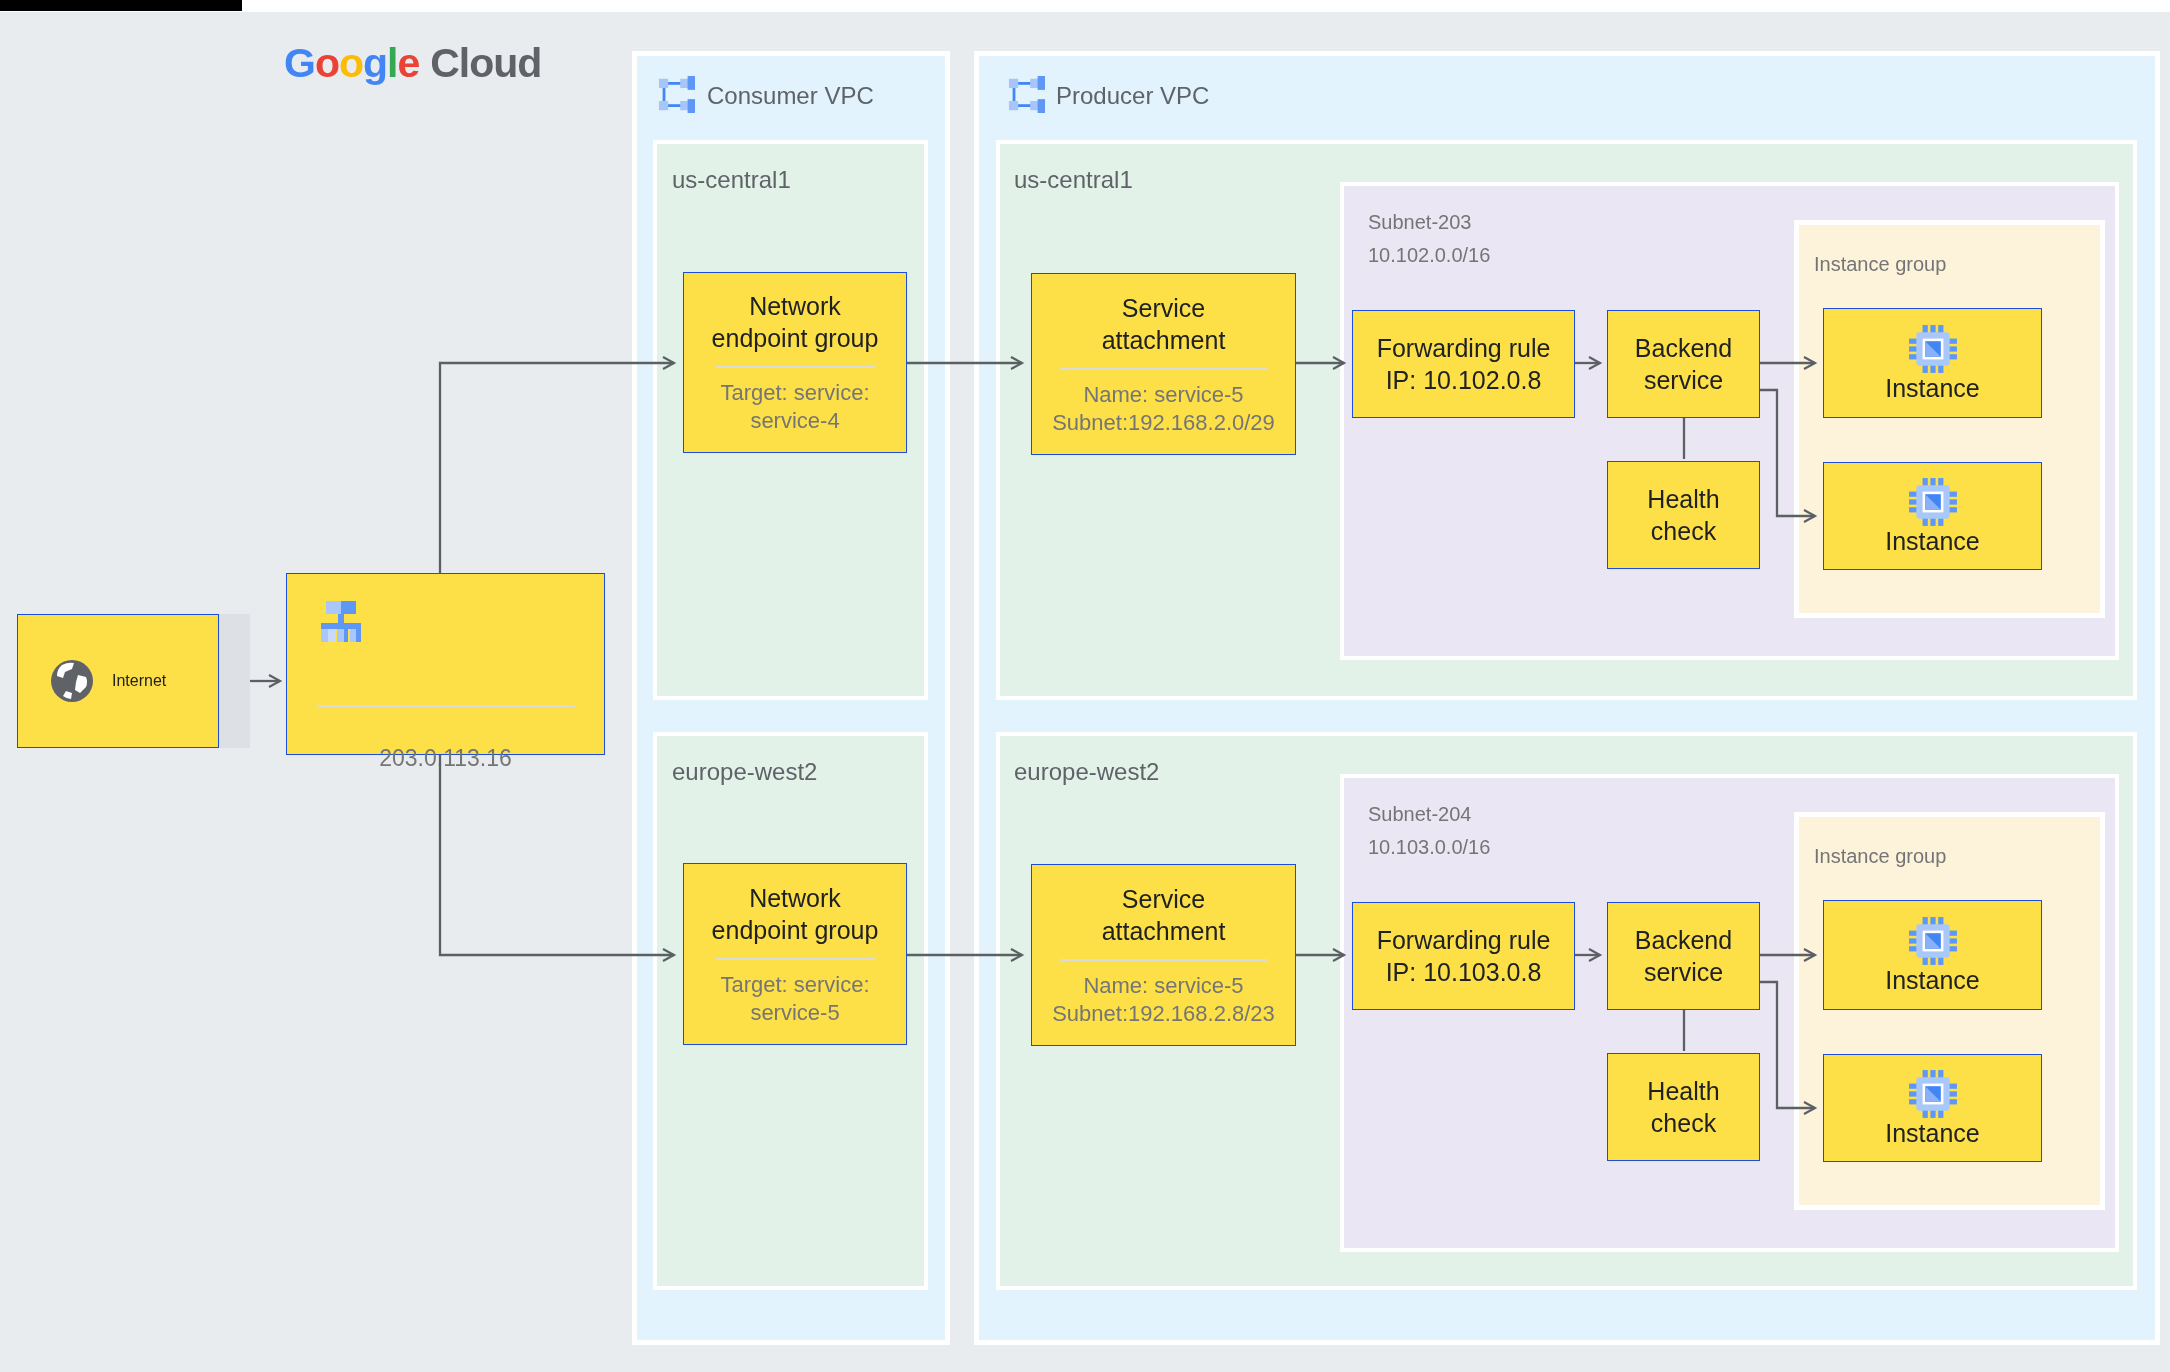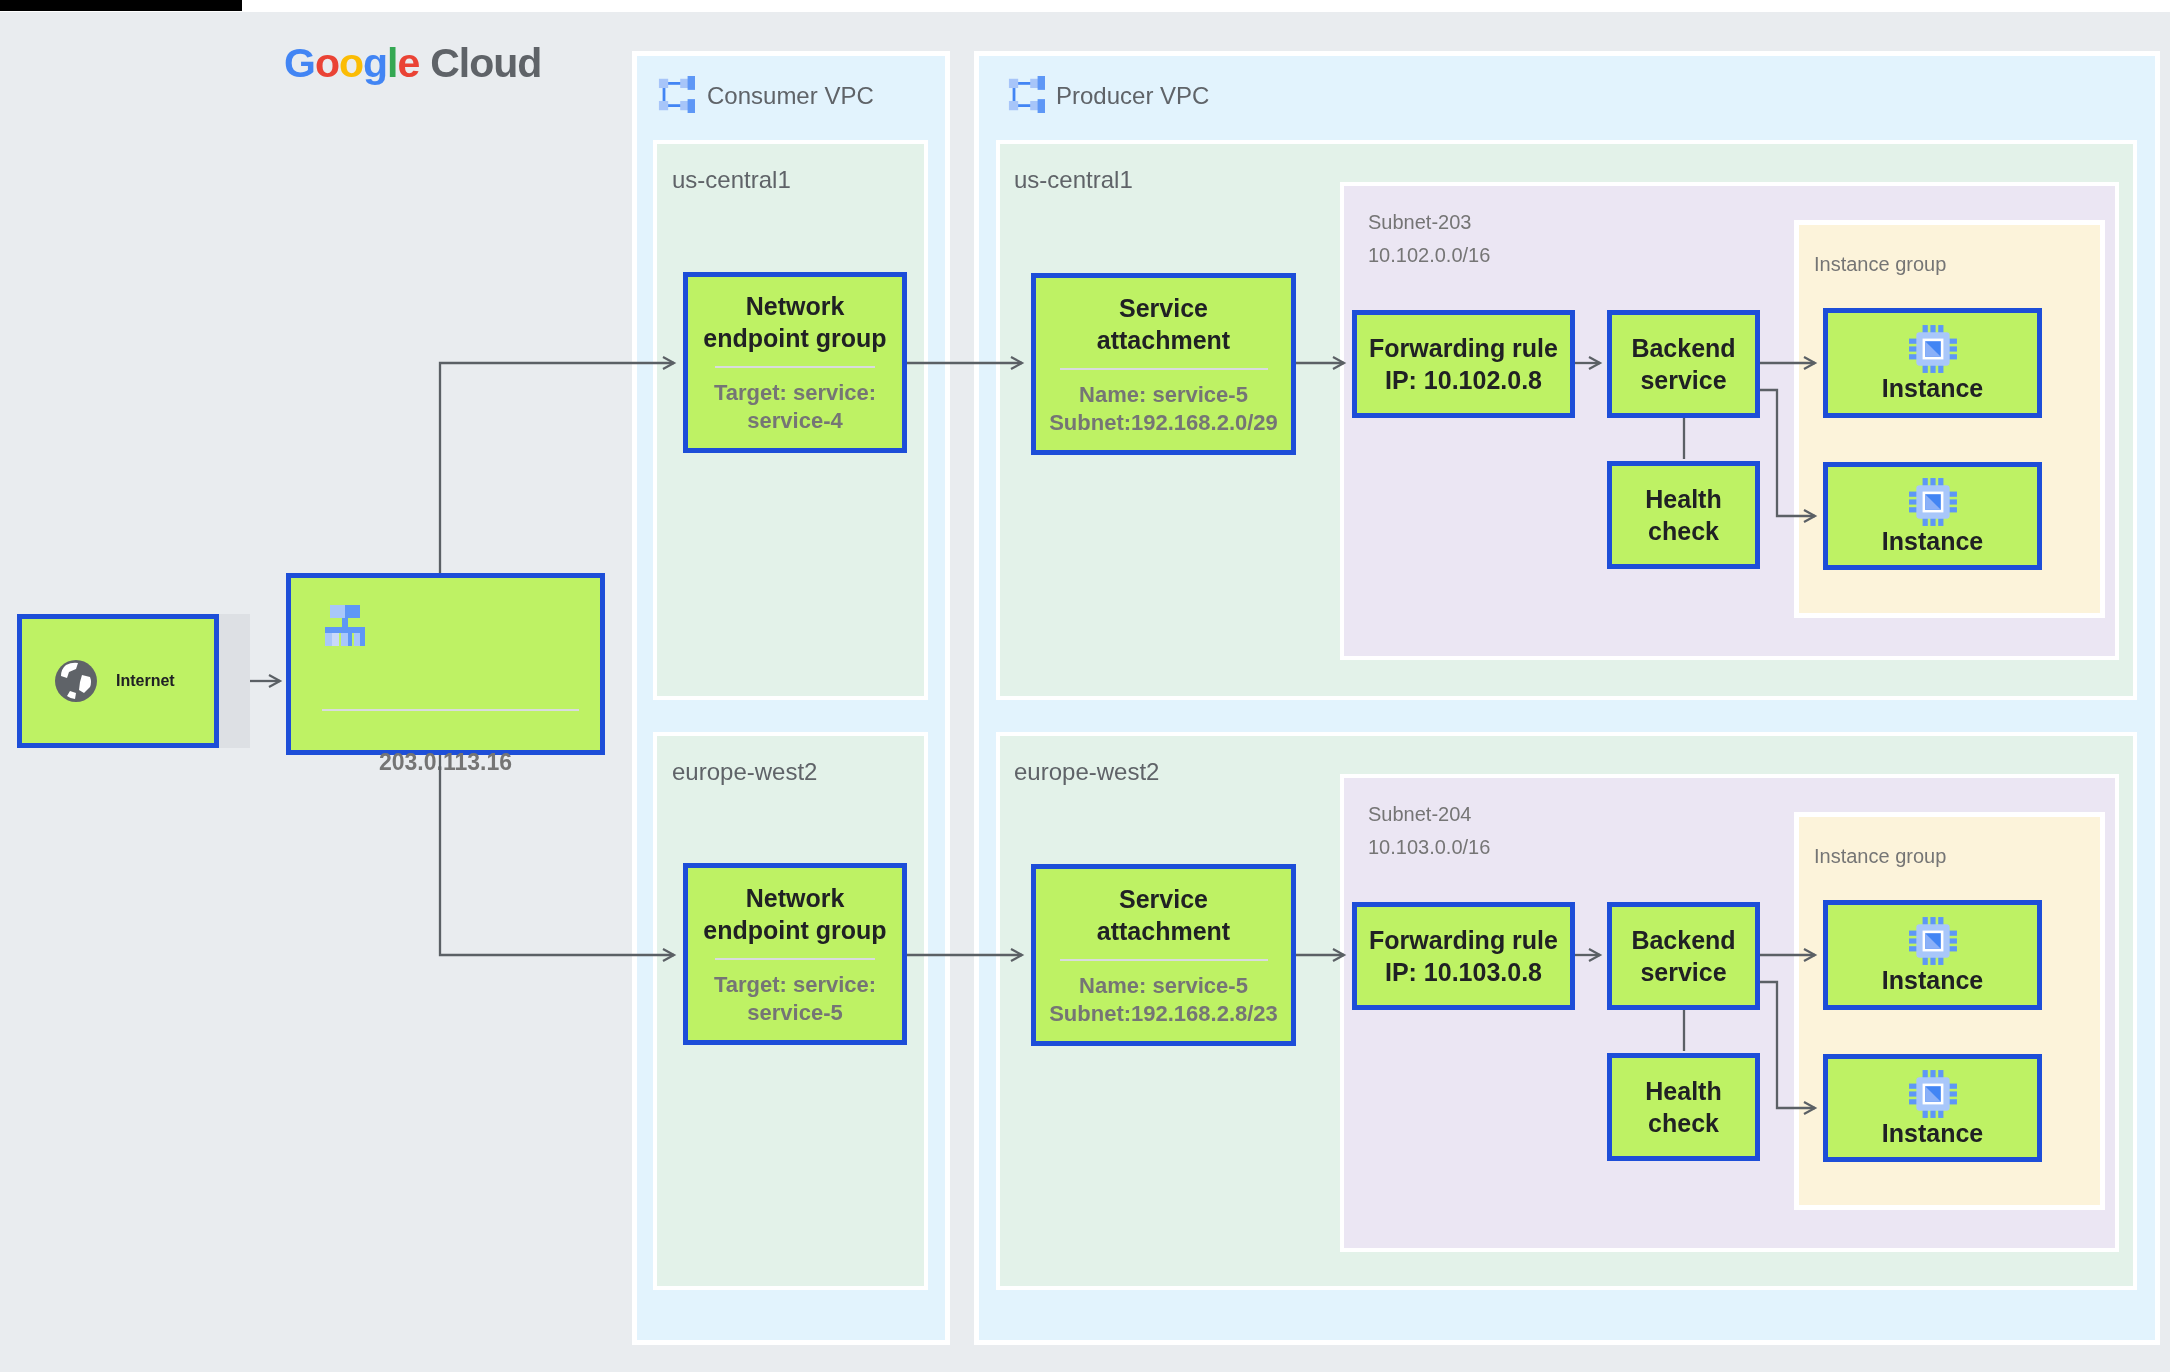--- a/index.html
+++ b/index.html
@@ -6,21 +6,21 @@
   #canvas{position:relative;width:2170px;height:1372px;background:#e9ecef;overflow:hidden;
           font-family:"Liberation Sans", sans-serif;}
   .abs{position:absolute;}
   
   #topstrip{left:0;top:0;width:2170px;height:12px;background:#ffffff;}
   #blackbar{left:0;top:0;width:242px;height:11px;background:#000000;}
   
   #logo{left:284px;top:40px;font-size:41px;font-weight:700;letter-spacing:-1px;display:flex;align-items:baseline;}
   #logo .cloud{color:#5f6368;margin-left:11px;}
   
-  .card{position:absolute;background:#bef264;border:5px solid #1d4ed8;box-sizing:border-box;font-weight:bold;}
+  .card{position:absolute;background:#fde047;border:1px solid #1d4ed8;box-sizing:border-box;}
   .leaf{display:flex;flex-direction:column;align-items:center;justify-content:center;text-align:center;}
   .bt{font-size:25px;color:#202124;line-height:32px;}
   .bs{font-size:22px;color:#757575;line-height:28px;}
   .sep{width:160px;height:2px;background:#d9dbde;margin:12px auto 11px auto;}
   .container{position:absolute;border:5px solid #fff;box-sizing:border-box;}
   .vpc{background:#e2f3fd;}
   .region{position:absolute;background:#e3f2e9;border:4px solid #fff;box-sizing:border-box;}
   .subnet{position:absolute;background:#ebe6f3;border:4px solid #fff;box-sizing:border-box;}
   .igroup{position:absolute;background:#fcf3da;border:5px solid #fff;box-sizing:border-box;}
   .lbl{position:absolute;font-size:24px;color:#5f6368;white-space:pre;}

